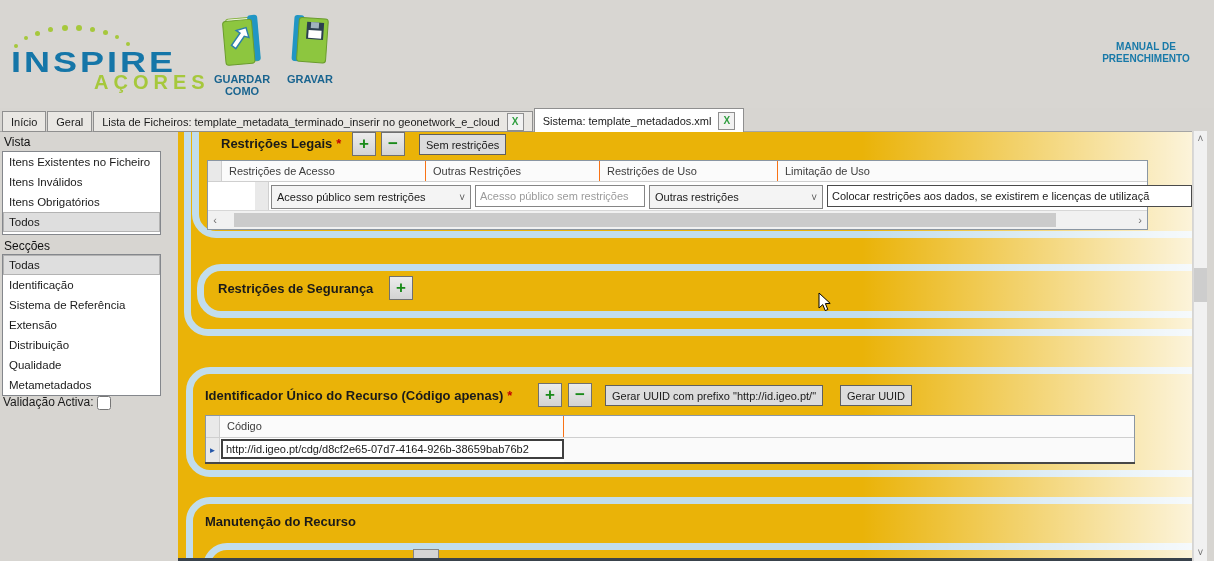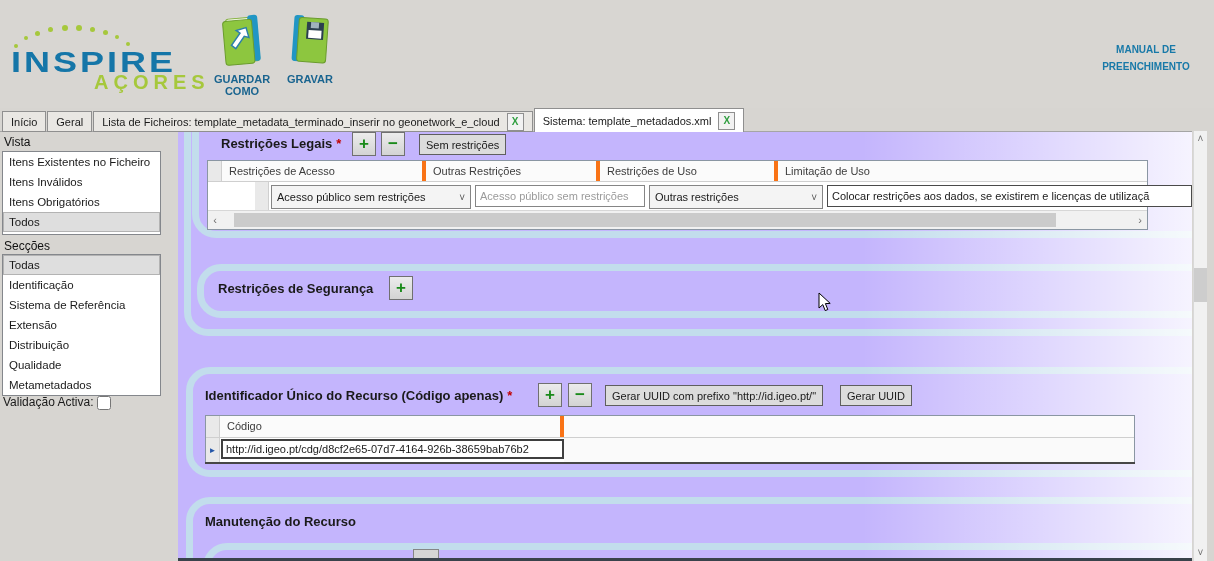--- a/index.html
+++ b/index.html
@@ -10,60 +10,60 @@
   .banner{position:absolute;left:0;top:0;width:1214px;height:108px;background:#d8d6d2;}
   .logo{position:absolute;left:0;top:0;width:215px;height:100px;}
   .logo-dot{position:absolute;border-radius:50%;background:#a6c83c;}
   .logo-line1{position:absolute;left:11px;top:46px;font-size:36px;font-weight:bold;color:#1576a8;
               letter-spacing:3px;transform:scaleY(.8);transform-origin:top left;}
   .logo-line2{position:absolute;left:94px;top:71px;font-size:20px;font-weight:bold;color:#a6c83c;letter-spacing:5px;}
   .hbtn{position:absolute;top:12px;width:62px;text-align:center;cursor:pointer;}
   .hbtn .lbl{margin-top:3px;font-size:11px;font-weight:bold;color:#19648f;line-height:12px;}
   #btn-guardar{left:211px;} #btn-gravar{left:279px;}
   .manual{position:absolute;left:1086px;top:41px;width:120px;text-align:center;font-size:10px;
-          font-weight:bold;color:#1879a8;line-height:17px;cursor:pointer;}
+          font-weight:bold;color:#1879a8;line-height:12px;cursor:pointer;}
 
   
   .tabline{position:absolute;left:0;top:131px;width:1192px;height:1px;background:#a5a5a5;z-index:1;}
   .tabs{position:absolute;left:2px;top:108px;height:24px;display:flex;align-items:flex-end;gap:1px;z-index:2;}
   .tab{height:21px;background:#e9e7e3;border:1px solid #8f8f8f;display:flex;align-items:center;
        padding:0 8px;font-size:11px;white-space:nowrap;box-sizing:border-box;cursor:pointer;}
   .tab.active{height:24px;background:#fff;border-bottom:none;font-size:11px;}
   .tab-x{margin-left:7px;width:15px;height:16px;border:1px solid #8f8f8f;background:#f2f2f2;
          color:#2f9e3f;font-weight:bold;font-size:10px;display:flex;align-items:center;justify-content:center;cursor:pointer;}
 
   
   .side-label{position:absolute;left:4px;font-size:12px;color:#111;}
   .listbox{position:absolute;left:2px;width:159px;background:#fff;border:1px solid #84878c;box-sizing:border-box;}
   .li{height:20px;line-height:20px;padding-left:6px;font-size:11.5px;white-space:nowrap;overflow:hidden;cursor:pointer;}
   .li.selected{background:#dedede;box-shadow:inset 0 0 0 1px #b3b3b3;}
   .valid-row{position:absolute;left:3px;top:395px;font-size:12px;}
   .valid-box{position:absolute;left:97px;top:396px;width:14px;height:14px;margin:0;}
 
   
-  .content{position:absolute;left:178px;top:132px;width:1014px;height:429px;background:#c4b5fd;overflow:hidden;}
+  .content{position:absolute;left:178px;top:132px;width:1014px;height:429px;background:#eab308;overflow:hidden;}
   .group{position:absolute;border:7px solid #c2ddec;border-radius:24px;box-sizing:border-box;}
   .fade{position:absolute;right:0;top:0;width:330px;height:100%;z-index:2;
         background:linear-gradient(to right,rgba(255,255,255,0),rgba(255,255,255,.85));} 
   .heading{position:absolute;font-size:13px;font-weight:bold;white-space:nowrap;z-index:3;}
   .req{color:#c00000;margin-left:4px;}
   .sqbtn{position:absolute;width:24px;height:24px;border:1px solid #707070;z-index:3;cursor:pointer;
          background:linear-gradient(#ececec,#d3d3d3);display:flex;align-items:center;justify-content:center;
          font-size:17px;font-weight:bold;color:#1a8a1a;box-sizing:border-box;}
   .pushbtn{position:absolute;height:21px;border:1px solid #5f5f5f;background:#dcdcdc;font-size:11px;z-index:3;
            display:flex;align-items:center;padding:0 6px;white-space:nowrap;box-sizing:border-box;cursor:pointer;
            font-family:"Liberation Sans",sans-serif;color:#1a1a1a;}
 
   
   .tbl{position:absolute;border:1px solid #8a96a3;background:#fff;box-sizing:border-box;z-index:3;}
   .trow{display:flex;box-sizing:border-box;}
   .tsel{width:14px;background:#e9e9e9;border-right:1px solid #cfcfcf;box-sizing:border-box;flex:none;
         display:flex;align-items:center;justify-content:center;}
   .thead{height:21px;background:#fbfbfb;border-bottom:1px solid #cfcfcf;}
-  .thc{font-size:11px;color:#3c3c3c;line-height:20px;padding-left:7px;border-right:4px solid #f97316;
+  .thc{font-size:11px;color:#3c3c3c;line-height:20px;padding-left:7px;border-right:1px solid #f97316;
        box-sizing:border-box;white-space:nowrap;overflow:hidden;flex:none;}
   .tdc{box-sizing:border-box;padding:3px 2px;flex:none;}
   .combo{height:22px;border:1px solid #858585;background:#f4f4f4;display:flex;align-items:center;
          justify-content:space-between;padding:0 5px;font-size:11px;white-space:nowrap;overflow:hidden;cursor:pointer;}
   .combo .chv{color:#555;font-size:10px;margin-left:4px;}
   .tbox{height:22px;border:1px solid #858585;background:#fff;font-size:11px;padding:0 4px;width:100%;
         box-sizing:border-box;font-family:"Liberation Sans",sans-serif;color:#1a1a1a;}
   .tbox::placeholder{color:#9b9b9b;opacity:1;}
   .tbox.focused{border-color:#4a4a4a;}
   .hscroll{position:relative;height:19px;background:#f1f1f1;border-top:1px solid #d7d7d7;display:flex;

